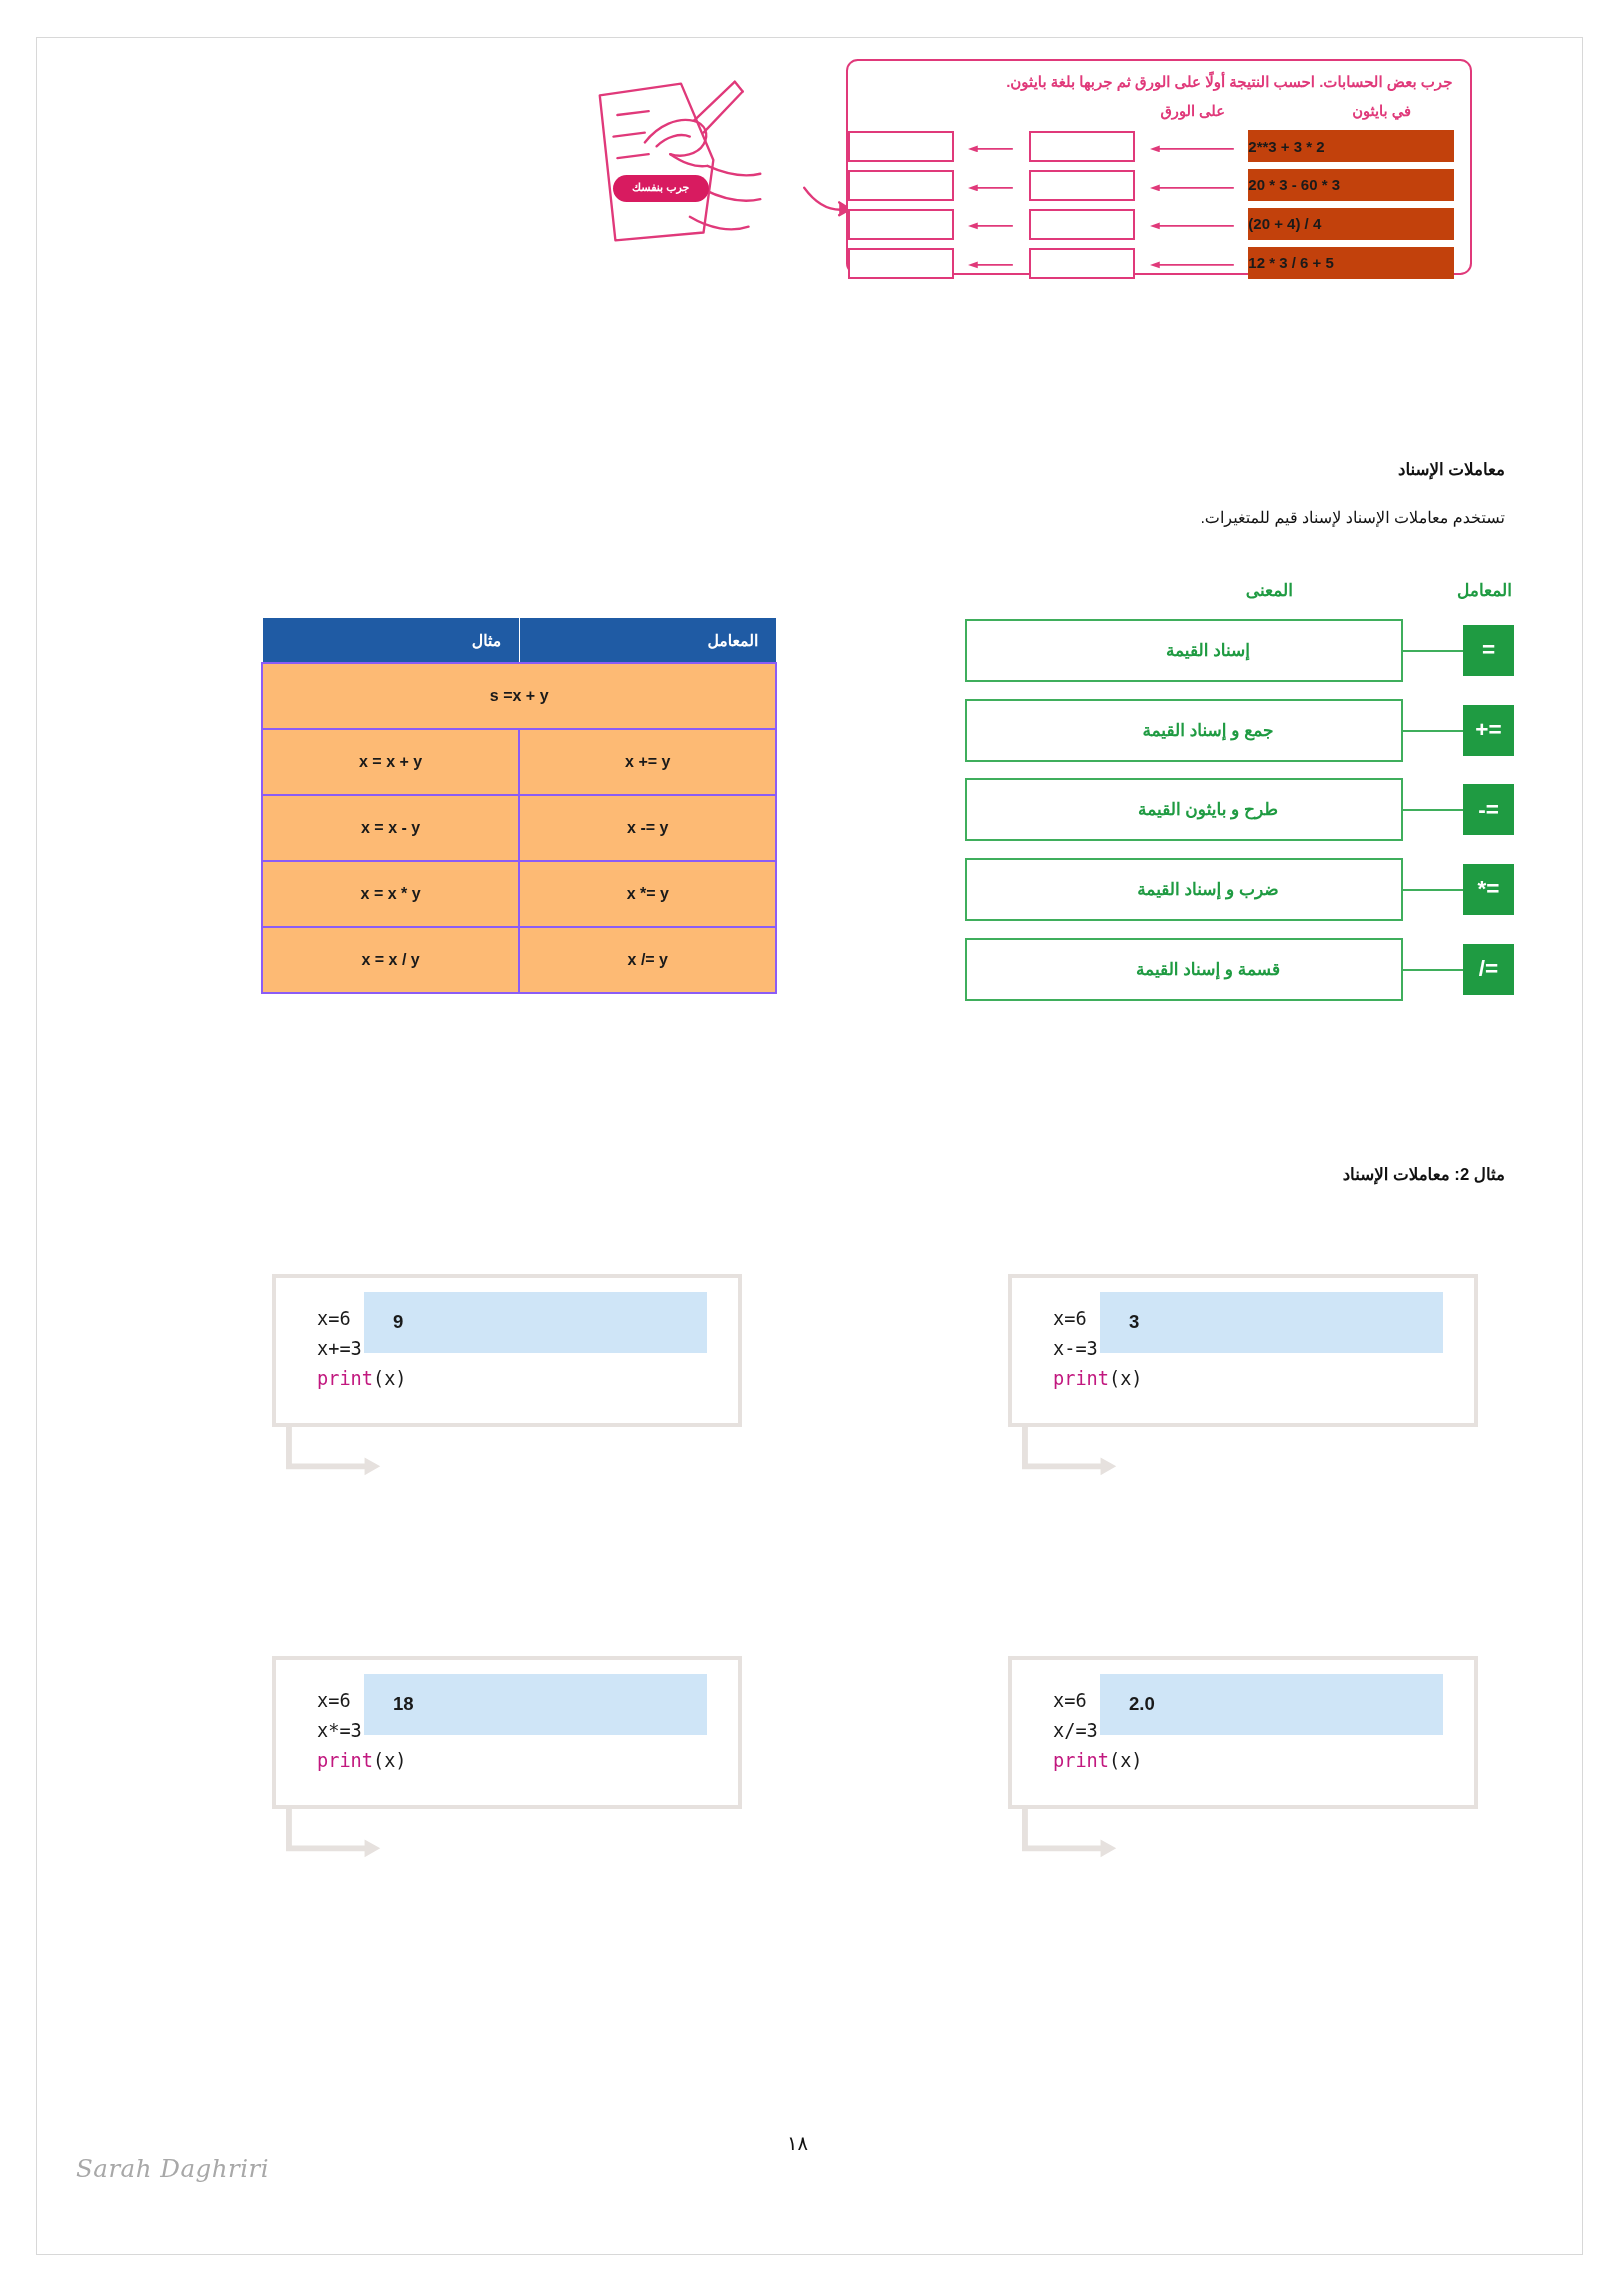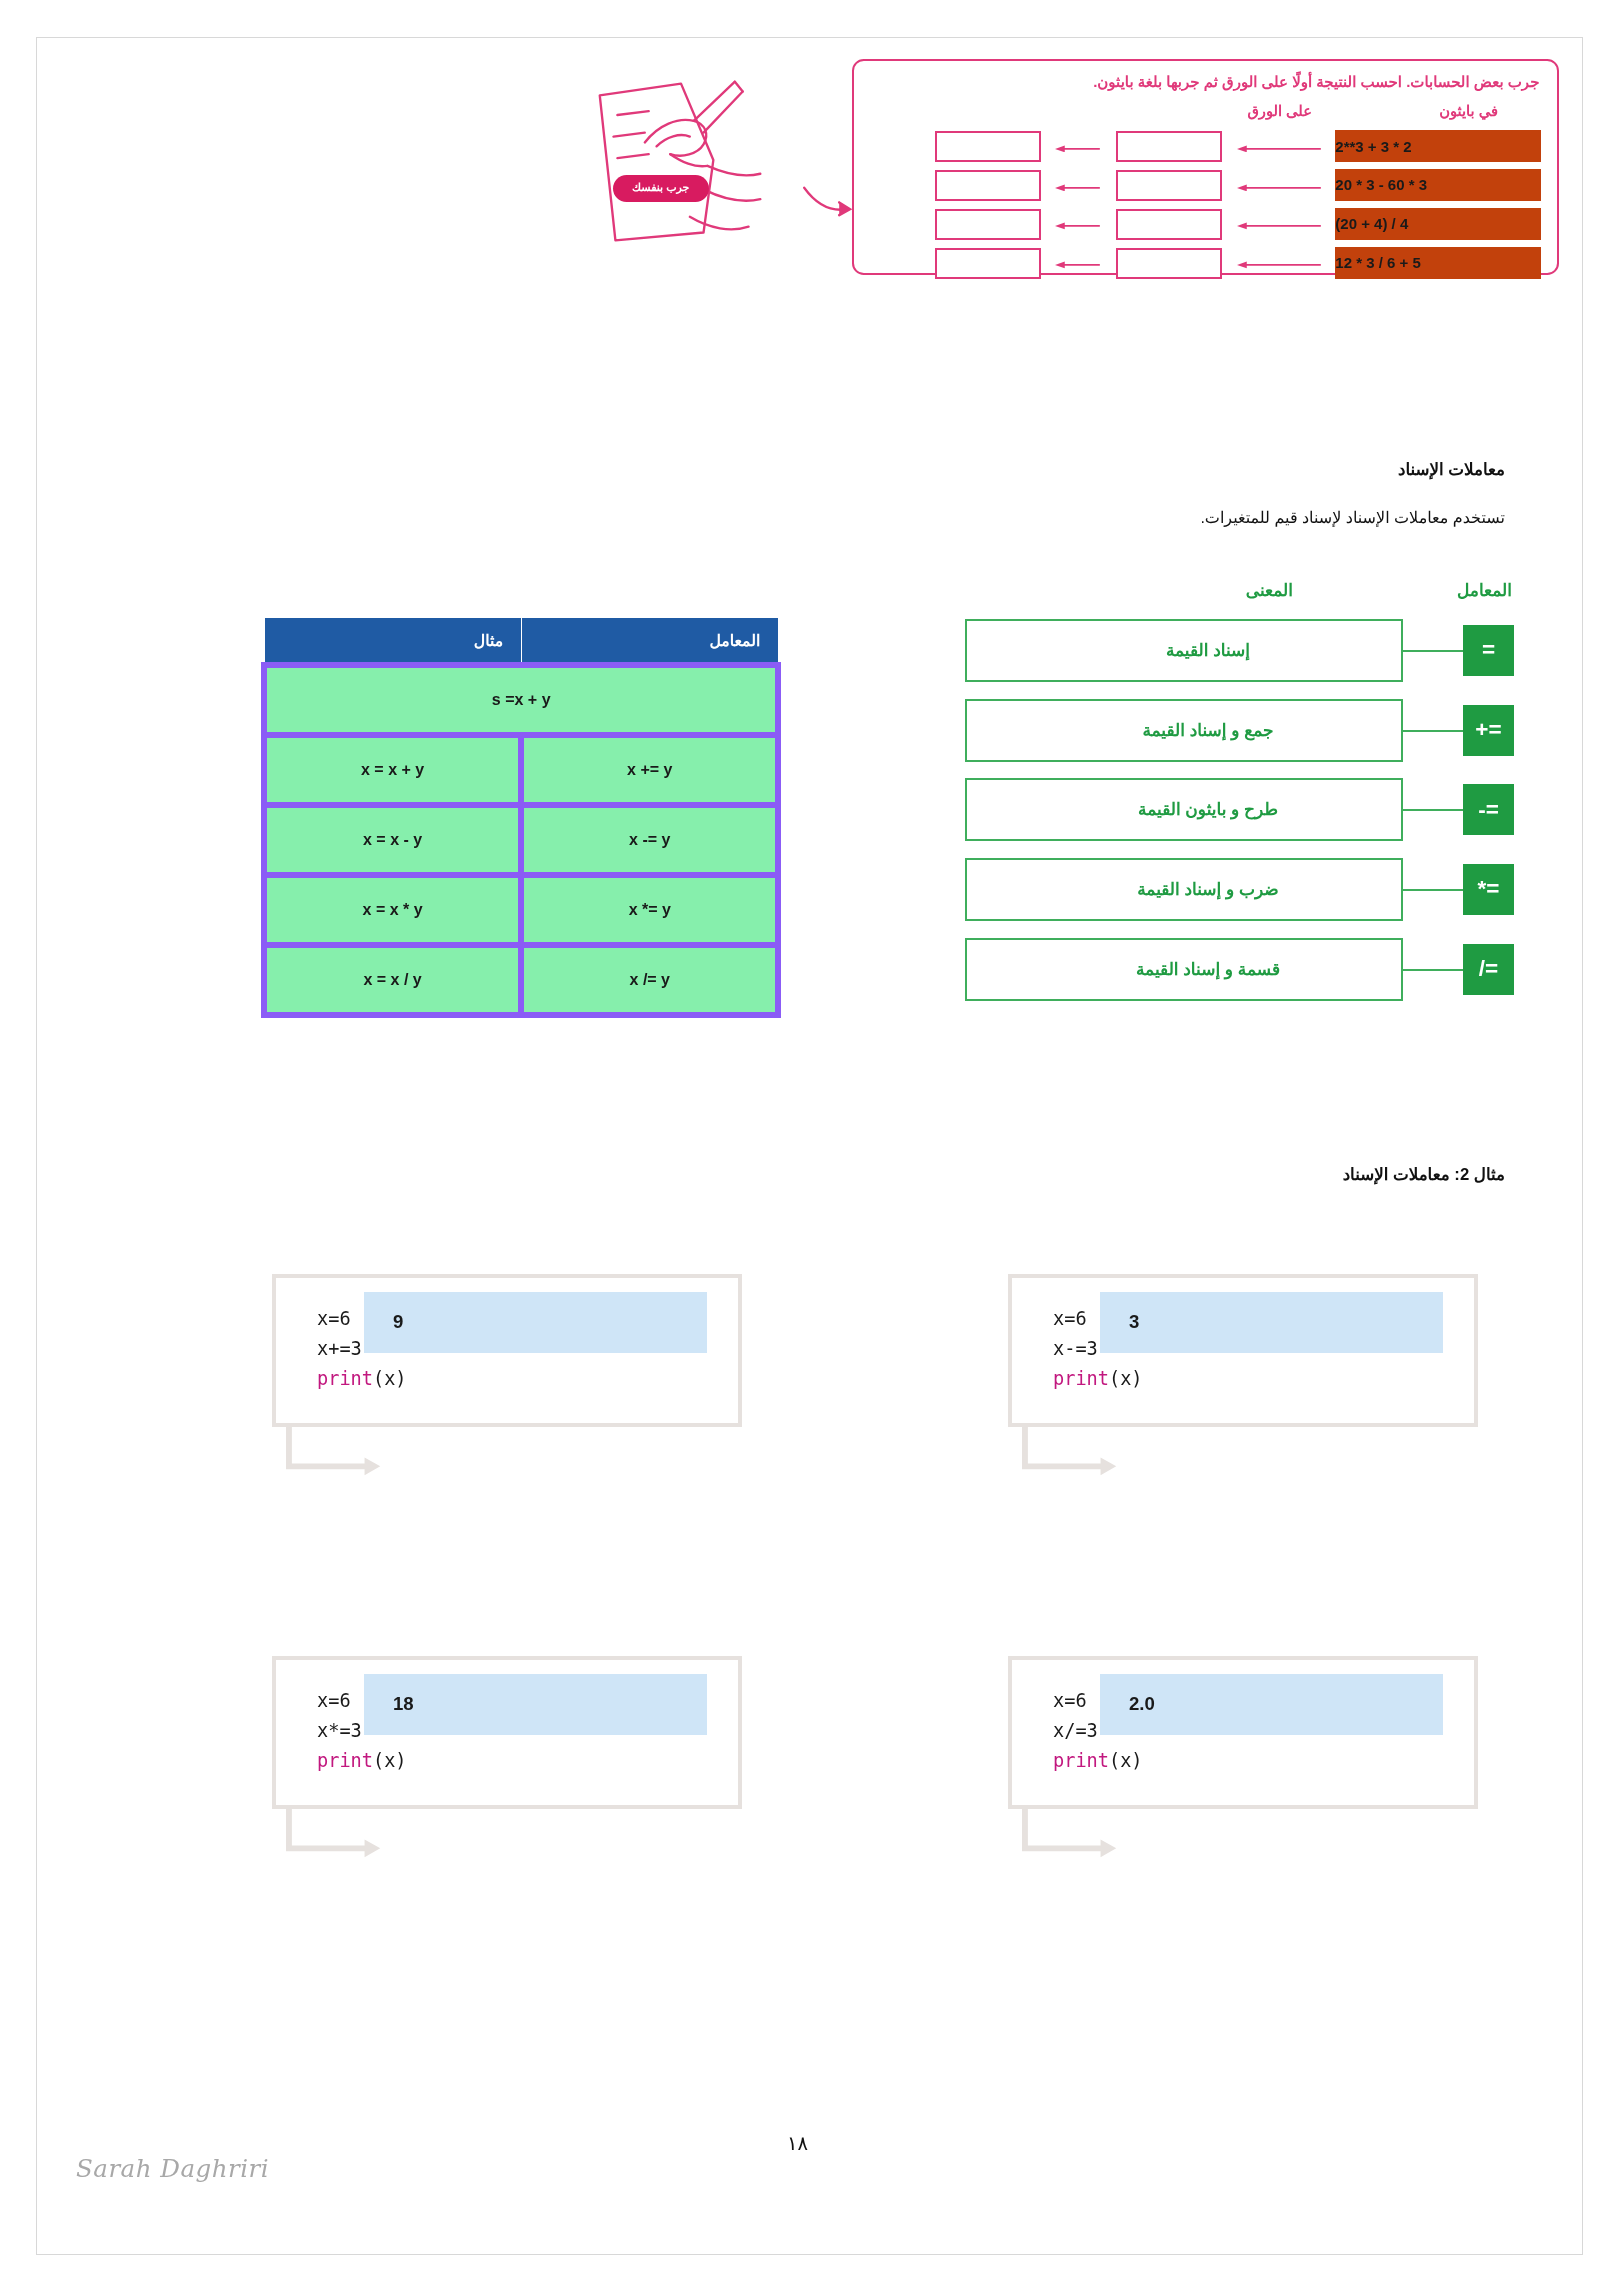--- a/index.html
+++ b/index.html
@@ -52,23 +52,23 @@
     font-size: 11px;
     font-weight: bold;
     padding: 6.9px 19.6px 8.8px 19.6px;
     border-radius: 19.6px;
     white-space: nowrap;
     line-height: 1;
   }
 
   .pink-box {
     position: absolute;
-    left: 264px;
+    left: 258px;
     top: 0px;
-    width: 707px;
+    width: 626px;
     height: 216px;
     border: 2px solid #e0397a;
     border-radius: 11.8px;
     box-sizing: border-box;
     background: #ffffff;
   }
   .pink-title {
     position: absolute;
     right: 17.6px;
     top: 11.8px;
@@ -179,23 +179,23 @@
     color: #ffffff;
     font-size: 15.7px;
     font-weight: bold;
     height: 44px;
     border: 1px solid #ffffff;
     padding: 0 17.6px;
   }
   .blue-table th.c-operator { text-align: right; width: 221px; }
   .blue-table th.c-example  { text-align: right; width: 221px; }
   .blue-table td {
-    background: #86efac;
+    background: #fdba74;
     height: 62px;
-    border: 6px solid #8b5cf6;
+    border: 2px solid #8b5cf6;
     font-size: 16px;
     font-weight: bold;
     color: #1a1a1a;
     direction: ltr;
     text-align: center;
   }
   .blue-table td.span-cell { text-align: center; }
 
   
   .green-diagram {

